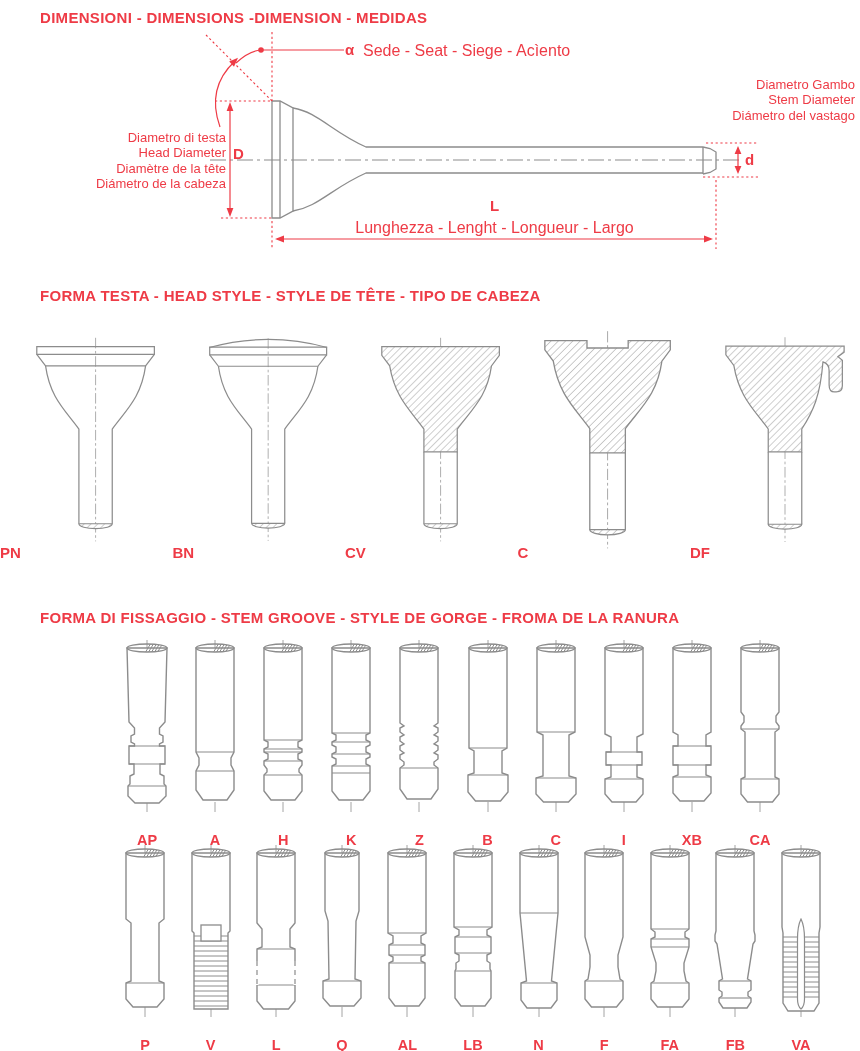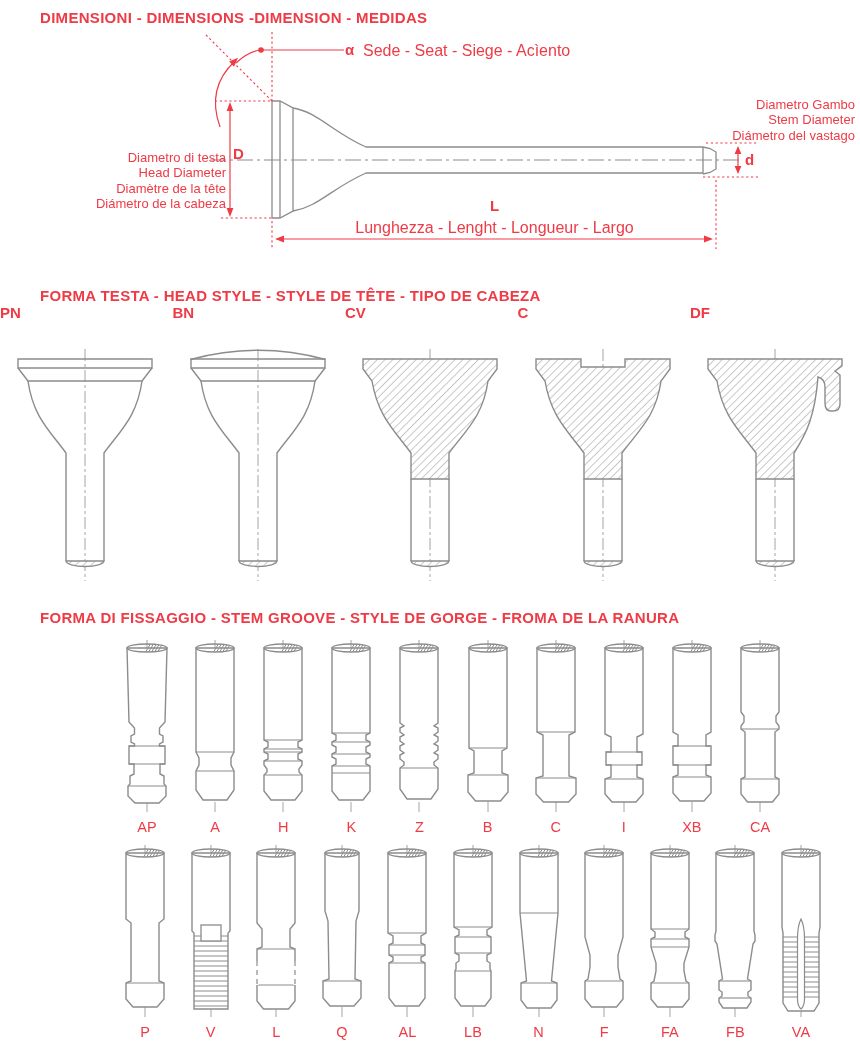--- a/index.html
+++ b/index.html
@@ -2,33 +2,33 @@
 <html style="--accent: #EE3B46; --line: #8C8C8C;"><head>
 <meta charset="utf-8">
 <style>
   :root{ --accent:#EE3B46; --line:#8C8C8C; }
   html,body{margin:0;padding:0;background:#fff;}
   .page{position:relative;width:860px;height:1051px;background:#fff;overflow:hidden;
         font-family:"Liberation Sans",sans-serif;padding-left:10px;}
   .sec-title{position:absolute;color:var(--accent);font-weight:bold;font-size:15px;
              letter-spacing:.3px;white-space:nowrap;}
   .blk{position:absolute;color:var(--accent);font-size:13px;line-height:15.4px;
-       text-align:right;white-space:nowrap;margin-top:20px;}
+       text-align:right;white-space:nowrap;}
   .dimletter{position:absolute;color:var(--accent);font-weight:bold;font-size:15px;}
   .seatlbl{position:absolute;color:var(--accent);font-size:16px;white-space:nowrap;}
   .center-lbl{text-align:center;}
   .dimsvg{position:absolute;top:0;left:0;}
   .head-row{position:absolute;top:304px;left:0;width:860px;display:flex;justify-content:space-between;}
-  .head-col{width:170px;display:flex;flex-direction:column;align-items:flex-start;}
+  .head-col{width:170px;display:flex;flex-direction:row;align-items:flex-end;}
   .head-code{color:var(--accent);font-weight:bold;font-size:15px;height:25px;}
   .stem-row{position:absolute;display:flex;justify-content:space-between;}
   #row1{top:638px;left:119px;width:669px;}
   #row2{top:843px;left:117px;width:712px;}
   .stem-col{width:56px;display:flex;flex-direction:column;align-items:center;}
-  .stem-code{color:var(--accent);font-weight:normal;font-size:14.5px;margin-top:1px;}
+  .stem-code{color:var(--accent);font-weight:bold;font-size:14.5px;margin-top:14px;}
 </style>
 </head>
 <body>
 
 <div class="page">
 
   <div class="sec-title" style="top:9px;left:40px">DIMENSIONI - DIMENSIONS -DIMENSION - MEDIDAS</div>
 
   <svg class="dimsvg" width="860" height="272" viewBox="0 0 860 272">
 

